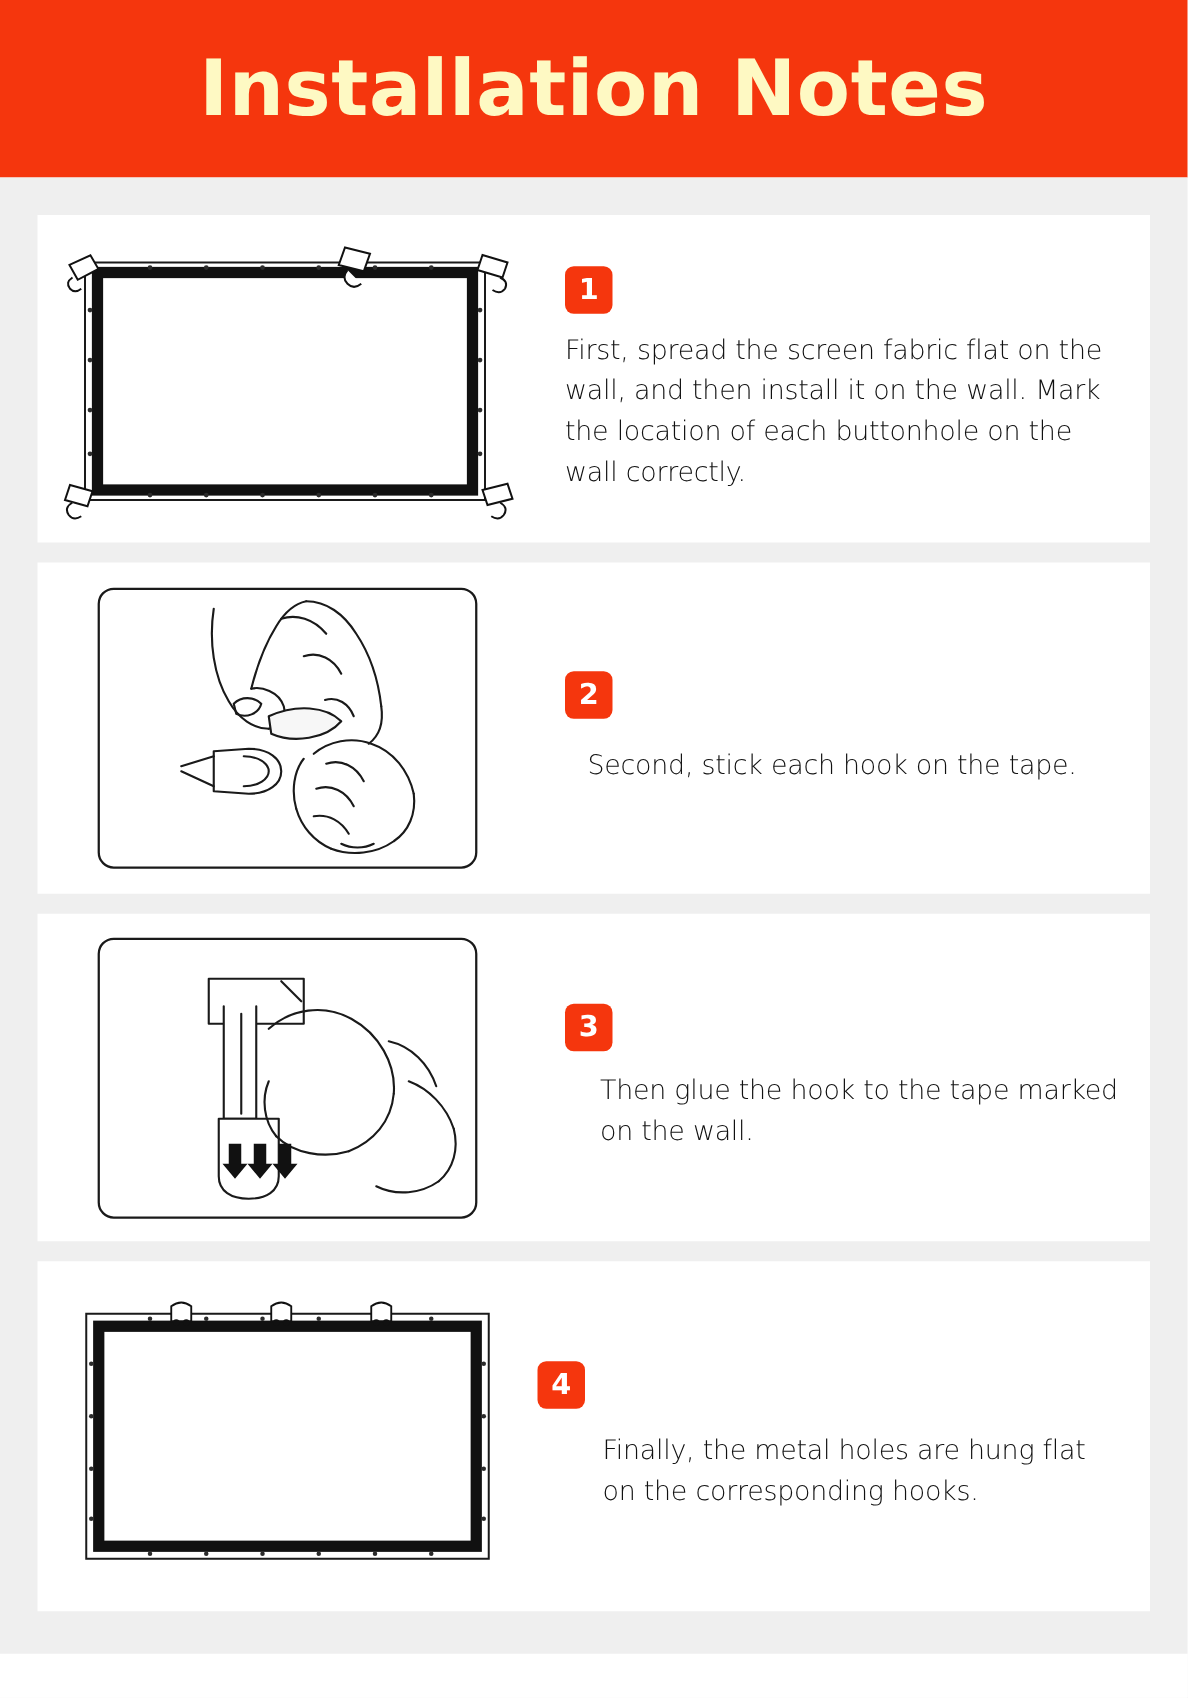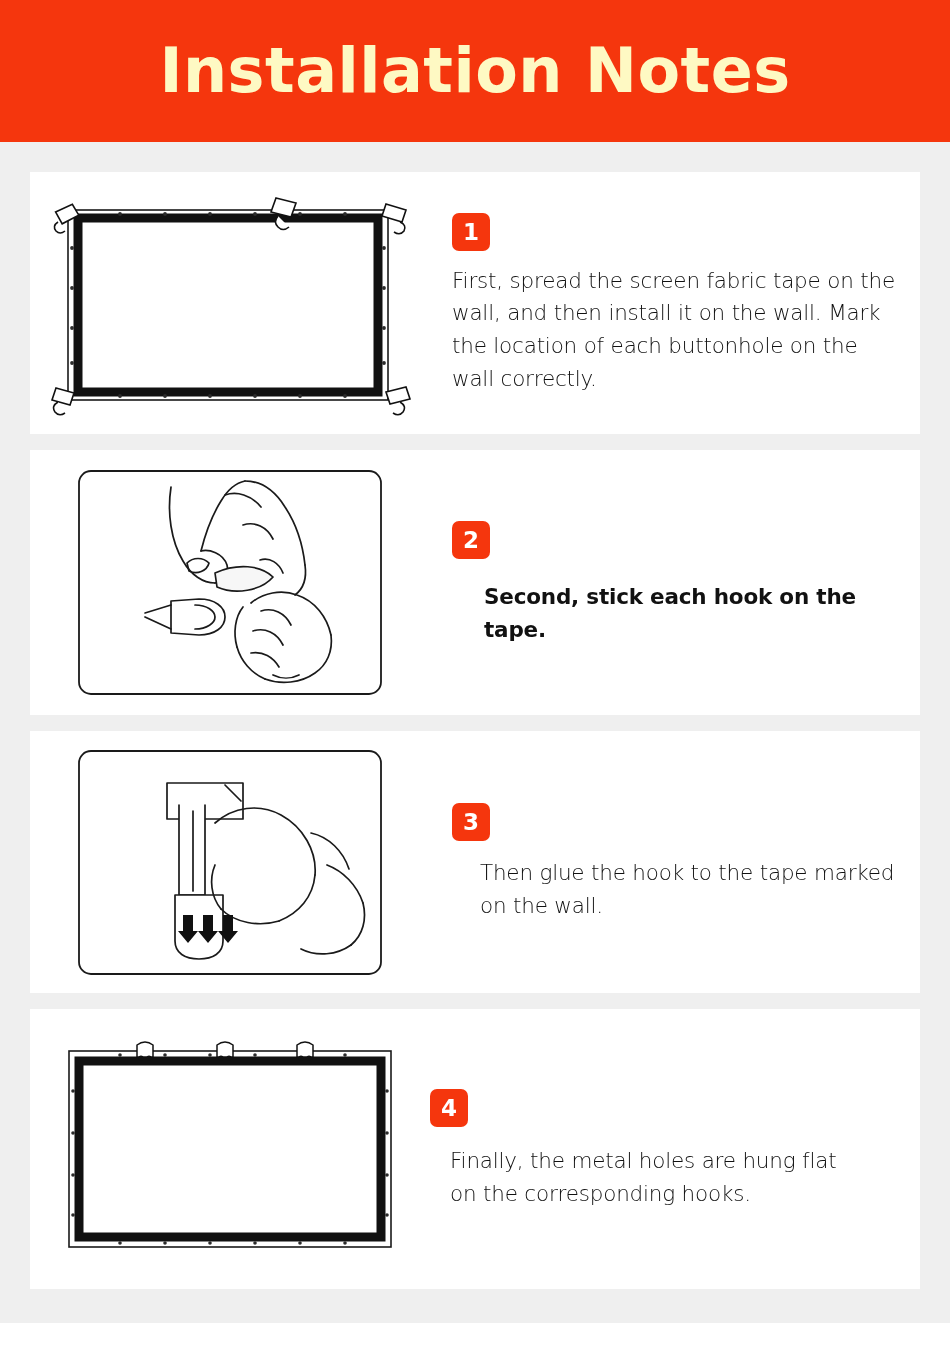--- a/index.html
+++ b/index.html
@@ -101,29 +101,29 @@
     letter-spacing: -0.2px;
   }
 
   
   .t1 { flex-direction: column; align-items: flex-start; }
   .t1 .badge { margin-left: 0px; margin-bottom: 14px; }
   .t1 .step-text { width: 452px; }
 
   .t2 { flex-direction: column; align-items: flex-start; }
   .t2 .badge { margin-left: 0px; margin-bottom: 22px; }
-  .t2 .step-text { width: 440px; margin-left: 32px; font-weight: bold; }
+  .t2 .step-text { width: 440px; margin-left: 18px; }
 
   .t3 { flex-direction: column; align-items: flex-start; }
   .t3 .badge { margin-left: 0px; margin-bottom: 16px; }
   .t3 .step-text { width: 440px; margin-left: 28px; }
 
   .t4 { flex-direction: column; align-items: flex-start; }
   .t4 .badge { margin-left: 0px; margin-bottom: 18px; }
-  .t4 .step-text { width: 400px; margin-left: 20px; }
+  .t4 .step-text { width: 400px; margin-left: 52px; }
 
   .pad-left-1 { padding-left: 22px; }
   .pad-left-2 { padding-left: 22px; }
 
   svg { display: block; }
 </style>
 </head>
 <body>
 
 <div class="page">
@@ -185,21 +185,21 @@
           </g>
 
           <g fill="#ffffff" stroke="#111" stroke-width="1.6">
             <path d="M236 10 l20 5 l-5 14 l-20 -5 z"></path>
             <path d="M238 28 q-5 6 0 11 q5 5 11 0"></path>
           </g>
         </svg>
       </div>
       <div class="text-col t1 pad-left-1">
         <div class="badge">1</div>
-        <div class="step-text">First, spread the screen fabric tape on the wall, and then install it on the wall. Mark the location of each buttonhole on the wall correctly.</div>
+        <div class="step-text">First, spread the screen fabric flat on the wall, and then install it on the wall. Mark the location of each buttonhole on the wall correctly.</div>
       </div>
     </div>
 
     <div class="step-card card-2">
       <div class="illus">
         <svg width="310" height="235" viewBox="0 0 310 235">
           <rect x="4" y="6" width="302" height="223" rx="12" fill="#ffffff" stroke="#1a1a1a" stroke-width="1.8"></rect>
           <g fill="none" stroke="#1a1a1a" stroke-width="1.7" stroke-linecap="round" stroke-linejoin="round">
 
             <path d="M96 22 C92 48 96 76 108 96 C116 110 128 118 140 118"></path>

